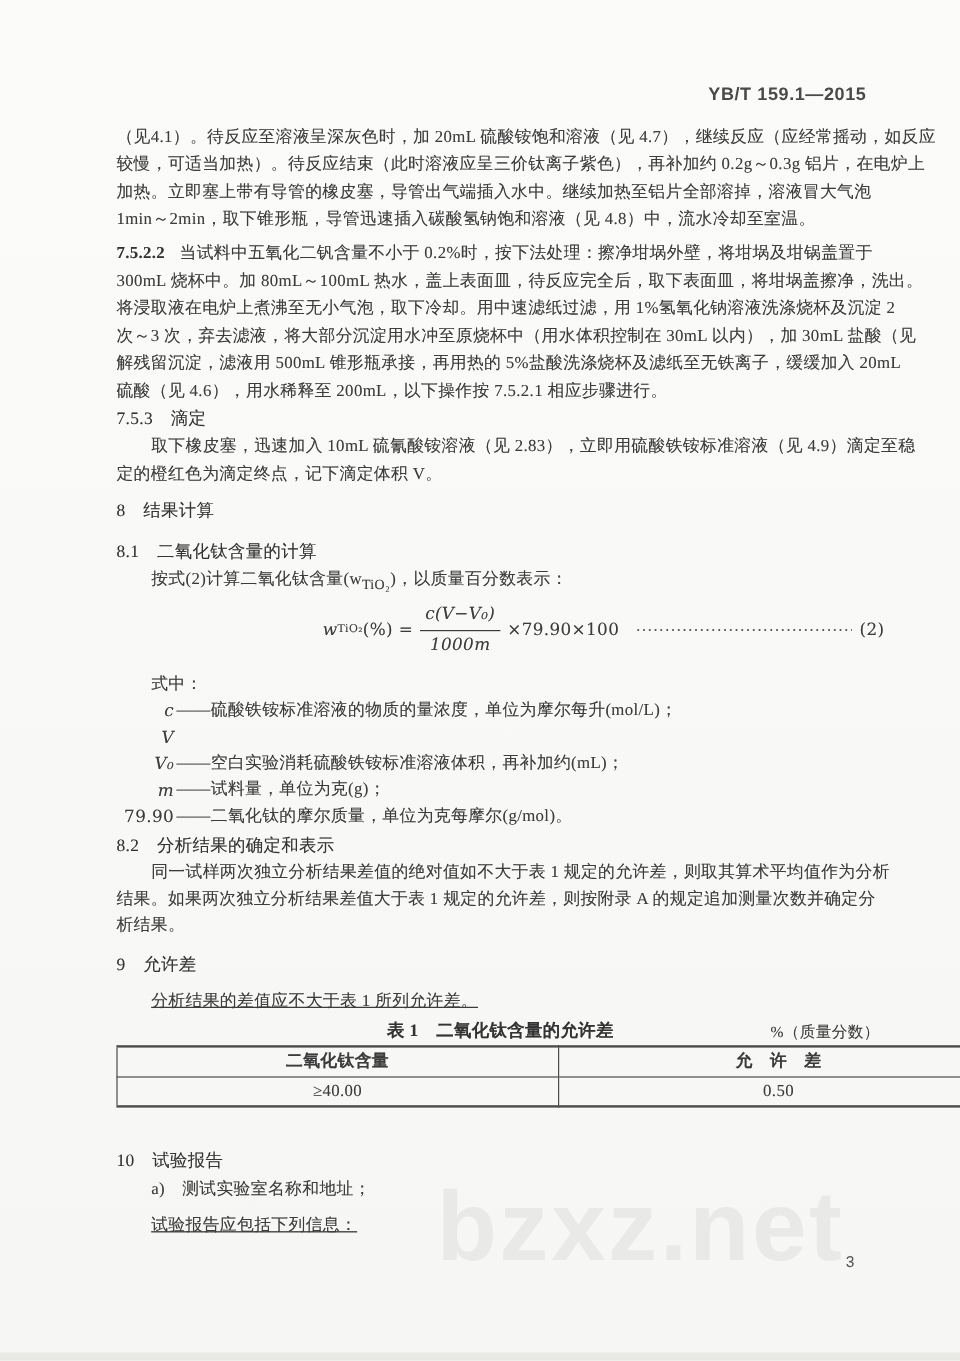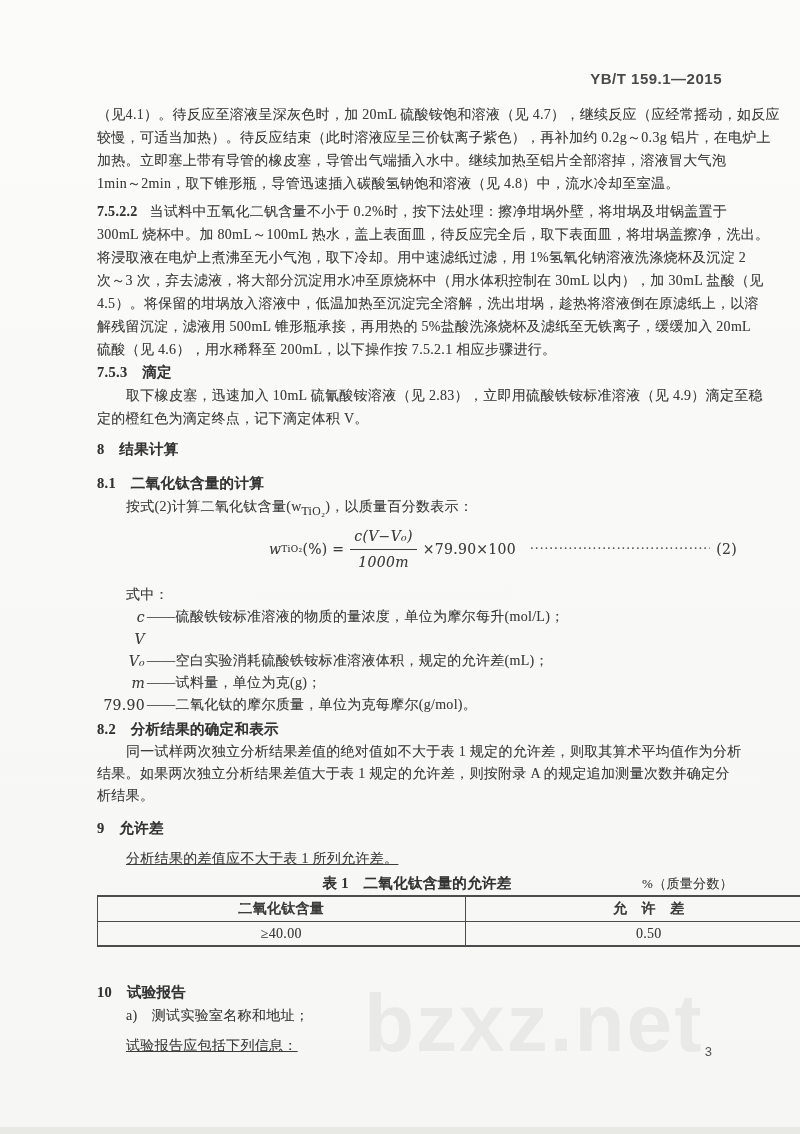--- a/index.html
+++ b/index.html
@@ -23,21 +23,21 @@
     font-weight:600;font-size:15px;color:#4a4a4a;letter-spacing:.5px;
   }
   .content{
     position:absolute;left:80px;top:103px;width:640px;z-index:2;
     font-size:14px;line-height:23px;letter-spacing:.3px;
     text-shadow:0 0 .4px rgba(60,60,60,.35);
     margin-left:17px;
   }
   .line{white-space:nowrap;}
   .indent{text-indent:29px;}
-  .hd{font-weight:bold;color:#333;font-size:14.5px;white-space:nowrap;}
+  .hd{font-weight:normal;color:#333;font-size:14.5px;white-space:nowrap;}
   .num{font-weight:bold;color:#333;margin-right:12px;}
   
   .formula{display:flex;align-items:center;height:46px;margin-top:4px;padding-left:172px;
            font-family:"DejaVu Serif",serif;font-size:14px;color:#3c3c3c;}
   .formula .it{font-style:italic;}
   .formula sub{font-size:9px;}
   .frac{display:inline-block;text-align:center;vertical-align:middle;margin:0 6px;font-style:italic;}
   .frac .top{display:block;border-bottom:1px solid #3c3c3c;padding:0 4px 1px;}
   .frac .bot{display:block;padding-top:1px;}
   .eq-dots{flex:1;overflow:hidden;white-space:nowrap;margin:0 6px 0 14px;color:#555;letter-spacing:1px;font-size:12px;}
@@ -86,21 +86,20 @@
       <div class="line">1min～2min，取下锥形瓶，导管迅速插入碳酸氢钠饱和溶液（见 4.8）中，流水冷却至室温。</div>
     </div>
 
     <div class="gap5">
       <div class="line">
         <span class="num">7.5.2.2</span><span>当试料中五氧化二钒含量不小于 0.2%时，按下法处理：擦净坩埚外壁，将坩埚及坩锅盖置于</span>
       </div>
       <div class="line">300mL 烧杯中。加 80mL～100mL 热水，盖上表面皿，待反应完全后，取下表面皿，将坩埚盖擦净，洗出。</div>
       <div class="line">将浸取液在电炉上煮沸至无小气泡，取下冷却。用中速滤纸过滤，用 1%氢氧化钠溶液洗涤烧杯及沉淀 2</div>
       <div class="line">次～3 次，弃去滤液，将大部分沉淀用水冲至原烧杯中（用水体积控制在 30mL 以内），加 30mL 盐酸（见</div>
-      <div class="line">4.5）。将保留的坩埚放入溶液中，低温加热至沉淀完全溶解，洗出坩埚，趁热将溶液倒在原滤纸上，以溶</div>
       <div class="line">解残留沉淀，滤液用 500mL 锥形瓶承接，再用热的 5%盐酸洗涤烧杯及滤纸至无铁离子，缓缓加入 20mL</div>
       <div class="line">硫酸（见 4.6），用水稀释至 200mL，以下操作按 7.5.2.1 相应步骤进行。</div>
     </div>
 
     <div class="mt-s753">
       <div class="hd">7.5.3　滴定</div>
       <div class="line indent">取下橡皮塞，迅速加入 10mL 硫氰酸铵溶液（见 2.83），立即用硫酸铁铵标准溶液（见 4.9）滴定至稳</div>
       <div class="line">定的橙红色为滴定终点，记下滴定体积 V。</div>
     </div>
 
@@ -128,21 +127,21 @@
       <div>
         <div class="var-row">
           <span class="var-sym">c</span>
           <span class="var-desc">——硫酸铁铵标准溶液的物质的量浓度，单位为摩尔每升(mol/L)；</span>
         </div>
         <div class="var-row">
           <span class="var-sym">V</span>
         </div>
         <div class="var-row">
           <span class="var-sym">V₀</span>
-          <span class="var-desc">——空白实验消耗硫酸铁铵标准溶液体积，规定的允许差(mL)；</span>
+          <span class="var-desc">——空白实验消耗硫酸铁铵标准溶液体积，再补加约(mL)；</span>
         </div>
         <div class="var-row">
           <span class="var-sym">m</span>
           <span class="var-desc">——试料量，单位为克(g)；</span>
         </div>
         <div class="var-row">
           <span class="var-sym roman">79.90</span>
           <span class="var-desc">——二氧化钛的摩尔质量，单位为克每摩尔(g/mol)。</span>
         </div>
       </div>

